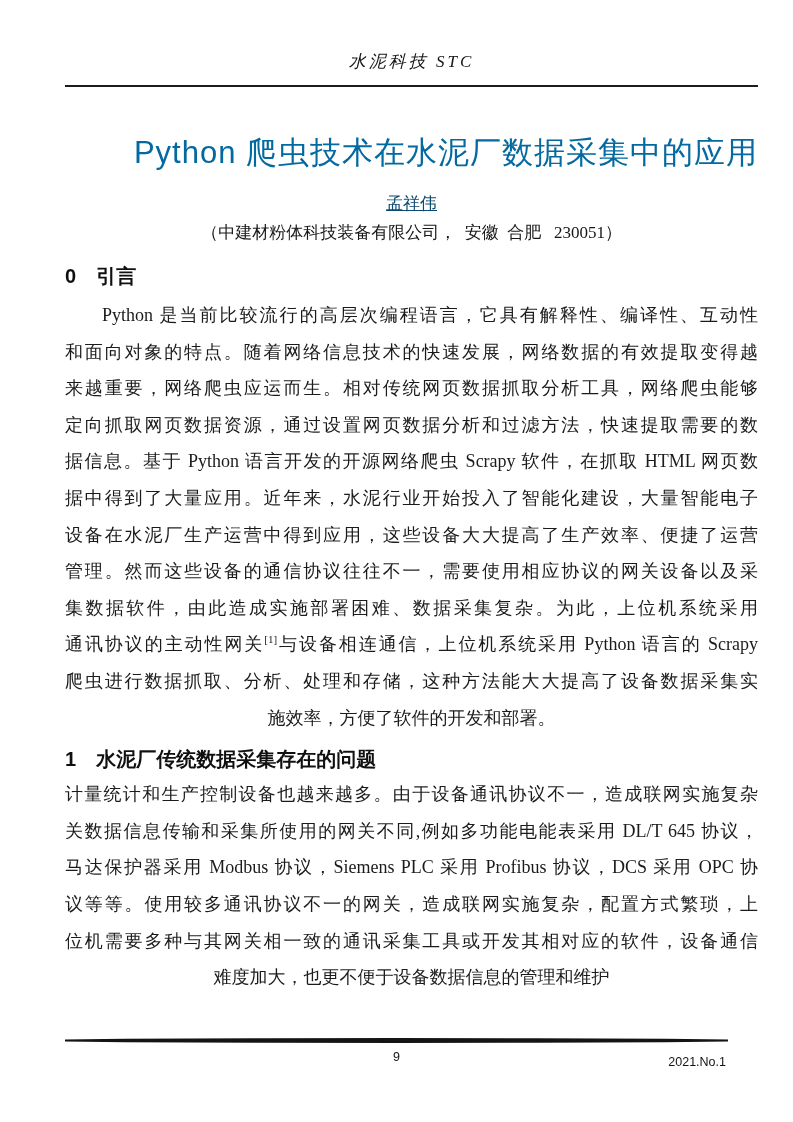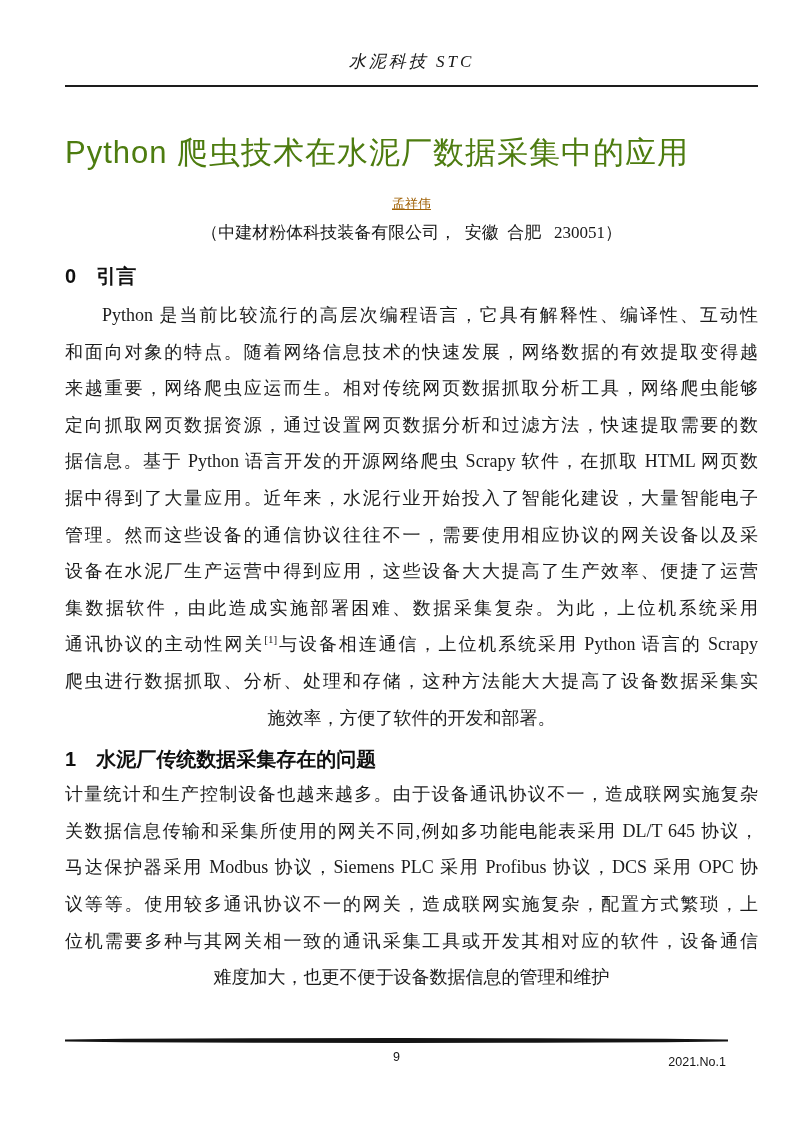--- a/index.html
+++ b/index.html
@@ -29,30 +29,30 @@
     height: 0;
     border-top: 2px solid #1d1d1d;
   }
   
   .paper-title {
     margin: 44px 0 0 0;
     font-family: "Liberation Sans", "DejaVu Sans", sans-serif;
     font-weight: normal;
     font-size: 31px;
     line-height: 44px;
-    text-align: left;
+    text-align: right;
     letter-spacing: 1px;
-    color: #4d7c0f;
+    color: #0369a1;
   }
   .author {
     margin-top: 16px;
     text-align: center;
-    font-size: 13px;
+    font-size: 17px;
     line-height: 26px;
-    color: #a16207;
+    color: #0c4a6e;
     text-decoration: underline;
   }
   .affiliation {
     margin-top: 2px;
     text-align: center;
     font-size: 17px;
     line-height: 28px;
     white-space: pre;
     color: #161616;
   }
@@ -123,22 +123,22 @@
     <span class="sec-num">0</span><span>引言</span>
   </div>
 
   <div class="para first">
     <div class="line indent">Python 是当前比较流行的高层次编程语言，它具有解释性、编译性、互动性</div>
     <div class="line">和面向对象的特点。随着网络信息技术的快速发展，网络数据的有效提取变得越</div>
     <div class="line">来越重要，网络爬虫应运而生。相对传统网页数据抓取分析工具，网络爬虫能够</div>
     <div class="line">定向抓取网页数据资源，通过设置网页数据分析和过滤方法，快速提取需要的数</div>
     <div class="line">据信息。基于 Python 语言开发的开源网络爬虫 Scrapy 软件，在抓取 HTML 网页数</div>
     <div class="line">据中得到了大量应用。近年来，水泥行业开始投入了智能化建设，大量智能电子</div>
+    <div class="line">设备在水泥厂生产运营中得到应用，这些设备大大提高了生产效率、便捷了运营</div>
     <div class="line">管理。然而这些设备的通信协议往往不一，需要使用相应协议的网关设备以及采</div>
-    <div class="line">设备在水泥厂生产运营中得到应用，这些设备大大提高了生产效率、便捷了运营</div>
     <div class="line">集数据软件，由此造成实施部署困难、数据采集复杂。为此，上位机系统采用</div>
     <div class="line"><span>通讯协议的主动性网关</span><sup class="ref">[1]</sup><span>与设备相连通信，上位机系统采用 Python 语言的 Scrapy</span></div>
     <div class="line">爬虫进行数据抓取、分析、处理和存储，这种方法能大大提高了设备数据采集实</div>
     <div class="line no-justify">施效率，方便了软件的开发和部署。</div>
   </div>
 
   <div class="section-heading second">
     <span class="sec-num">1</span><span>水泥厂传统数据采集存在的问题</span>
   </div>
 

